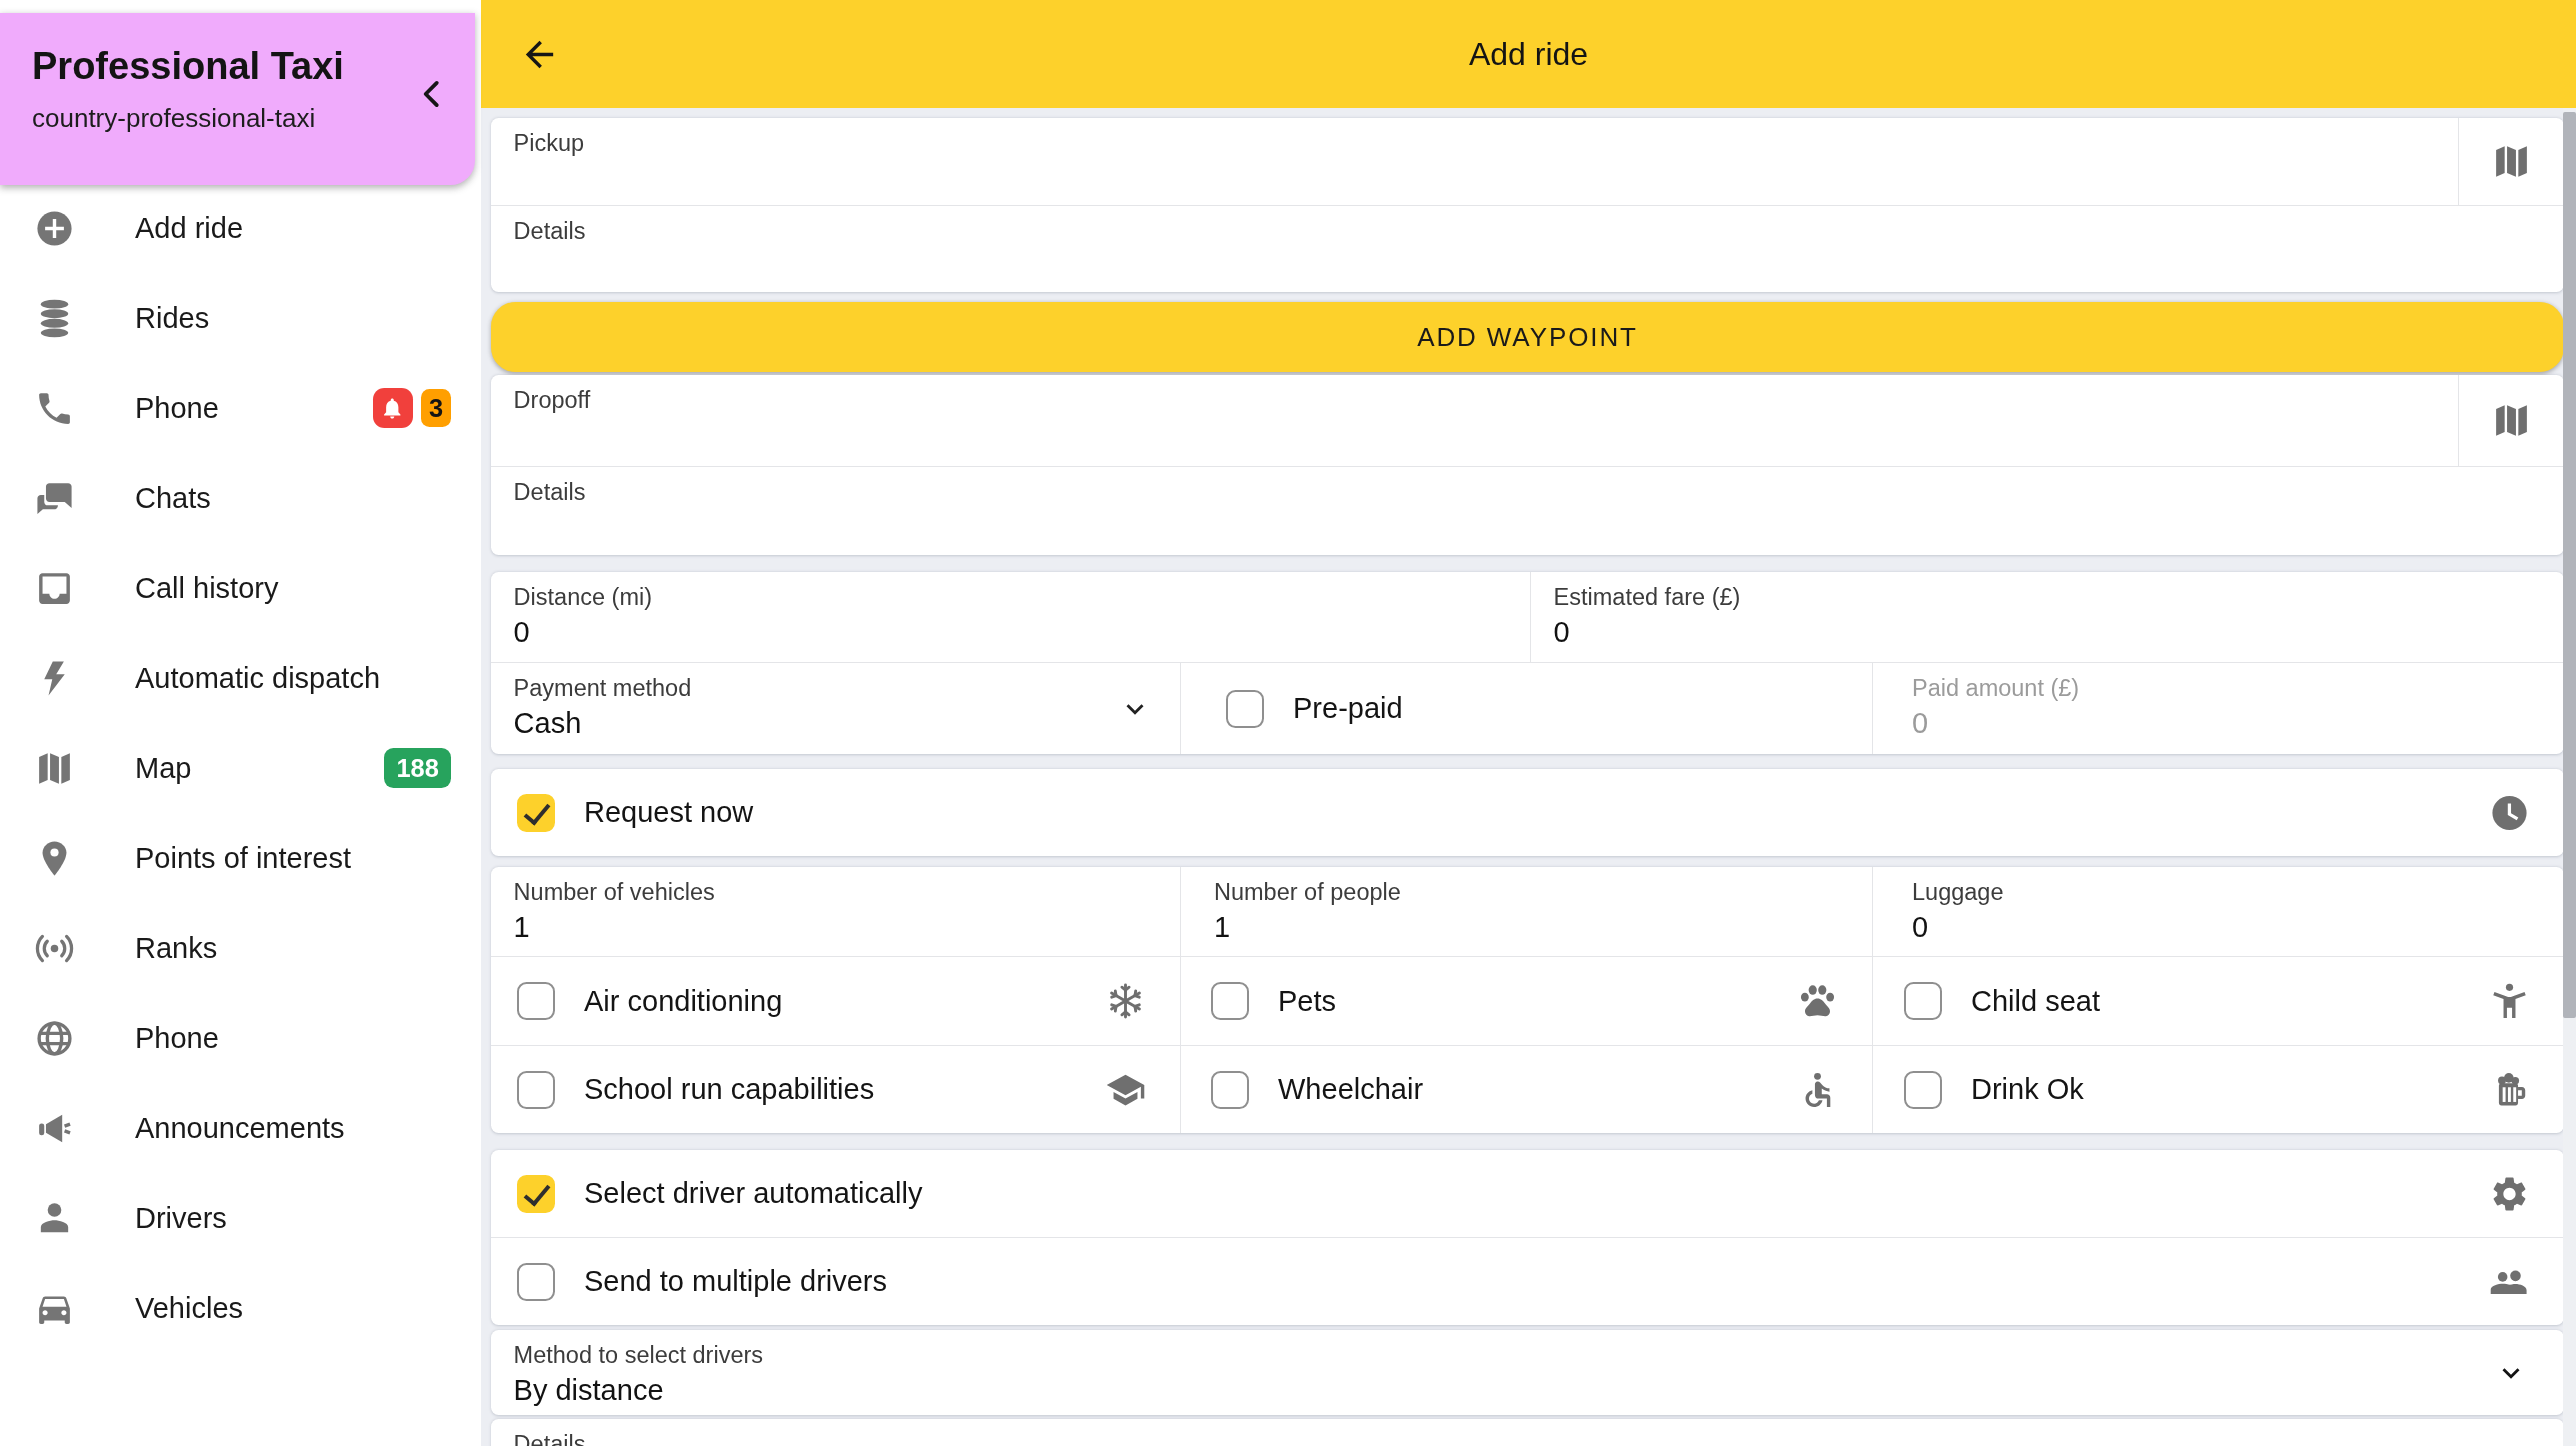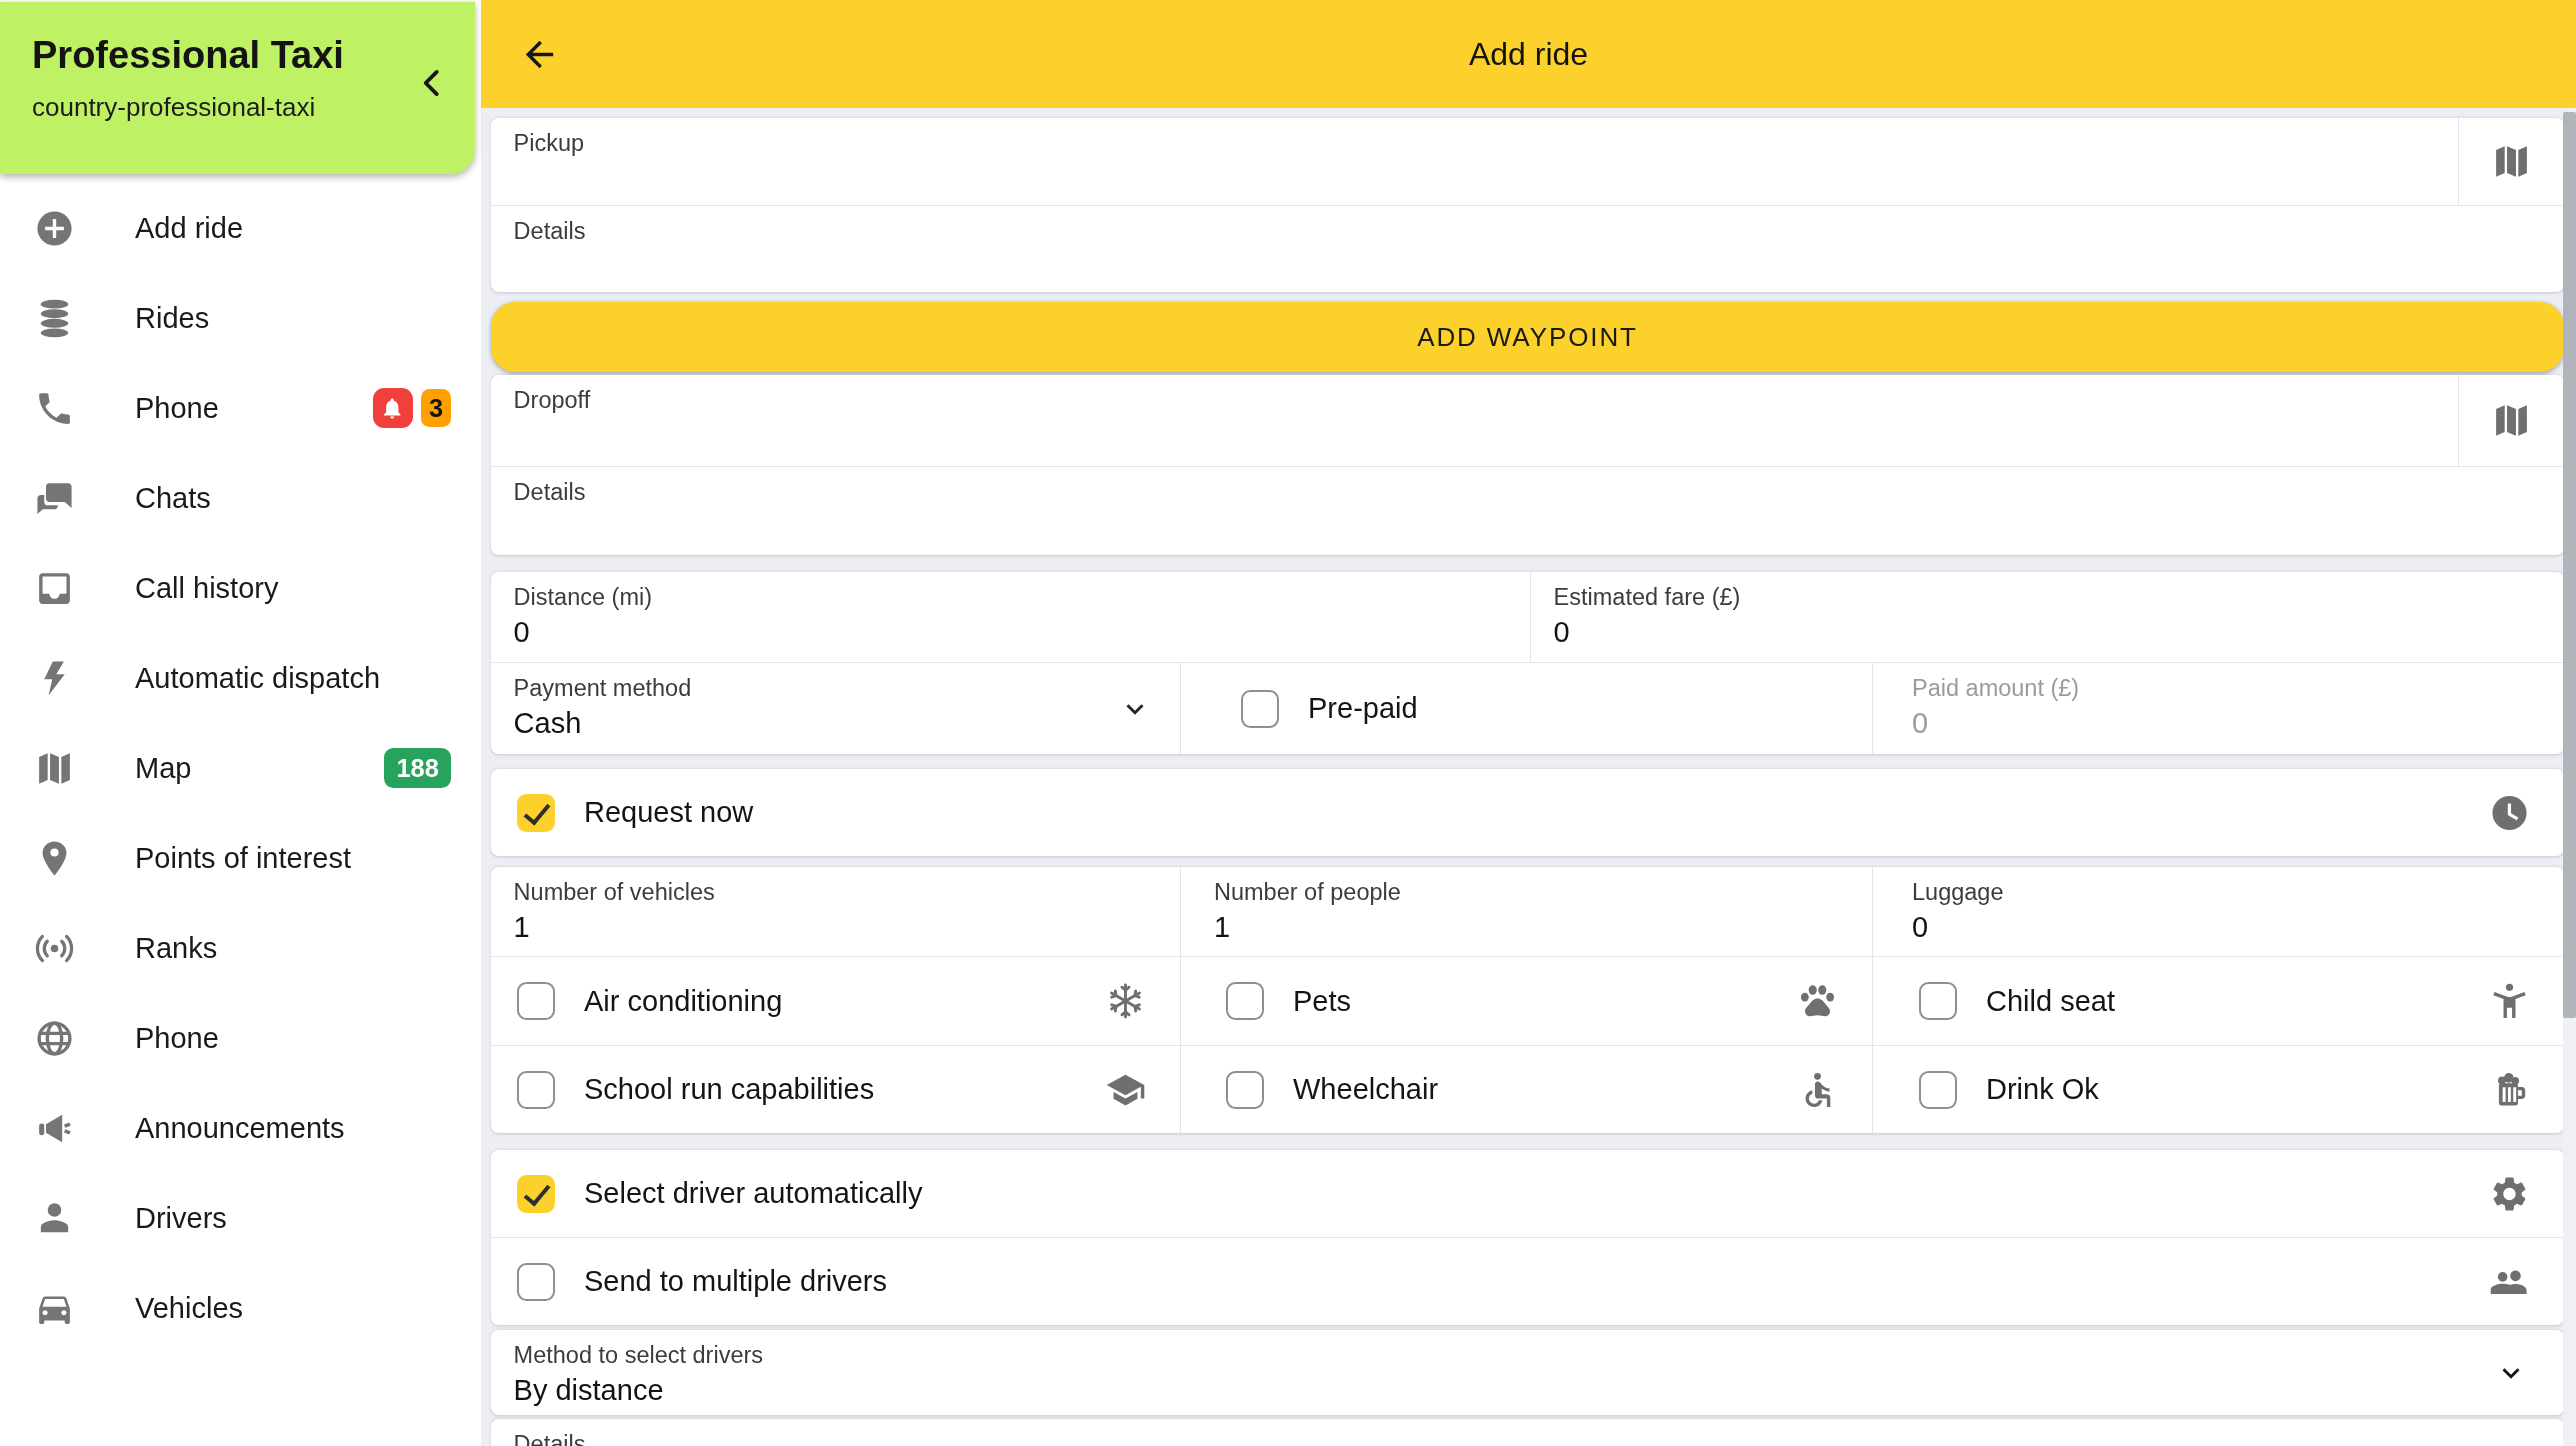--- a/index.html
+++ b/index.html
@@ -2,22 +2,22 @@
 <html style="font-size:15px"><head>
 <meta charset="utf-8">
 <style>
   * { margin:0; padding:0; box-sizing:border-box; }
   html,body { width:2576px; height:1446px; overflow:hidden;
     font-family:"Liberation Sans", sans-serif; background:#eceef3; }
 
   
   .sidebar { position:absolute; left:0; top:0; width:481px; height:1446px;
     background:#ffffff; z-index:5; }
-  .side-header { position:absolute; left:0; top:2px; width:475px; height:172px;
-    background:#bef264; border-radius:0 0 24.5px 0;
+  .side-header { position:absolute; left:0; top:13px; width:475px; height:172px;
+    background:#f0abfc; border-radius:0 0 24.5px 0;
     box-shadow:0 2.8px 7.5px rgba(40,40,40,.35); z-index:6; }
   .side-title { position:absolute; left:32px; top:32px; font-size:38px;
     font-weight:bold; color:#141414; }
   .side-sub { position:absolute; left:32px; top:90px; font-size:26px; color:#1d1d1d; }
   .collapse-btn { position:absolute; right:24.5px; top:62px; width:38px; height:38px;
     cursor:pointer; }
   .nav { position:absolute; left:0; top:183px; width:481px; }
   .nav-item { height:90px; display:flex; align-items:center; padding-left:34px;
     cursor:pointer; }
   .nav-ic { width:41px; height:41px; flex:none; }
@@ -56,21 +56,21 @@
   .map-cell svg { width:41px; height:41px; }
   .right-ic { position:absolute; right:34px; top:50%; transform:translateY(-50%);
     width:41px; height:41px; }
   .right-ic svg { width:100%; height:100%; }
   .waypoint-btn { position:absolute; left:491px; top:302px; width:2073px; height:70px;
     background:#fdd12b; border-radius:24.5px; box-shadow:0 1.9px 4.7px rgba(40,40,40,.35);
     display:flex; align-items:center; justify-content:center; font-size:26px;
     letter-spacing:1.9px; color:#1a1a1a; cursor:pointer; }
   .cells { display:flex; height:100%; }
   .cell { position:relative; height:100%; }
-  .cell + .cell { border-left:1.9px solid #e4e5e8;padding-left:15px; }
+  .cell + .cell { border-left:1.9px solid #e4e5e8; }
   .c1 { width:689px; } .c2 { width:692px; } .c3 { flex:1; }
   .cw1 { width:1039px; } .cw2 { flex:1; }
   .chev { position:absolute; right:28px; top:50%; transform:translateY(-50%);
     width:34px; height:34px; }
   .cbrow { display:flex; align-items:center; height:100%; padding-left:26px; }
   .cb { width:38px; height:38px; border:2.8px solid #8f8f8f; border-radius:9.4px;
     background:#fff; flex:none; position:relative; cursor:pointer; }
   .cb.checked { background:#fdd12b; border-color:#fdd12b; }
   .cb.checked::after { content:""; position:absolute; left:11.3px; top:3.8px; width:10.4px;
     height:21px; border:solid #2e2e2e; border-width:0 4.7px 4.7px 0; transform:rotate(40deg); }

